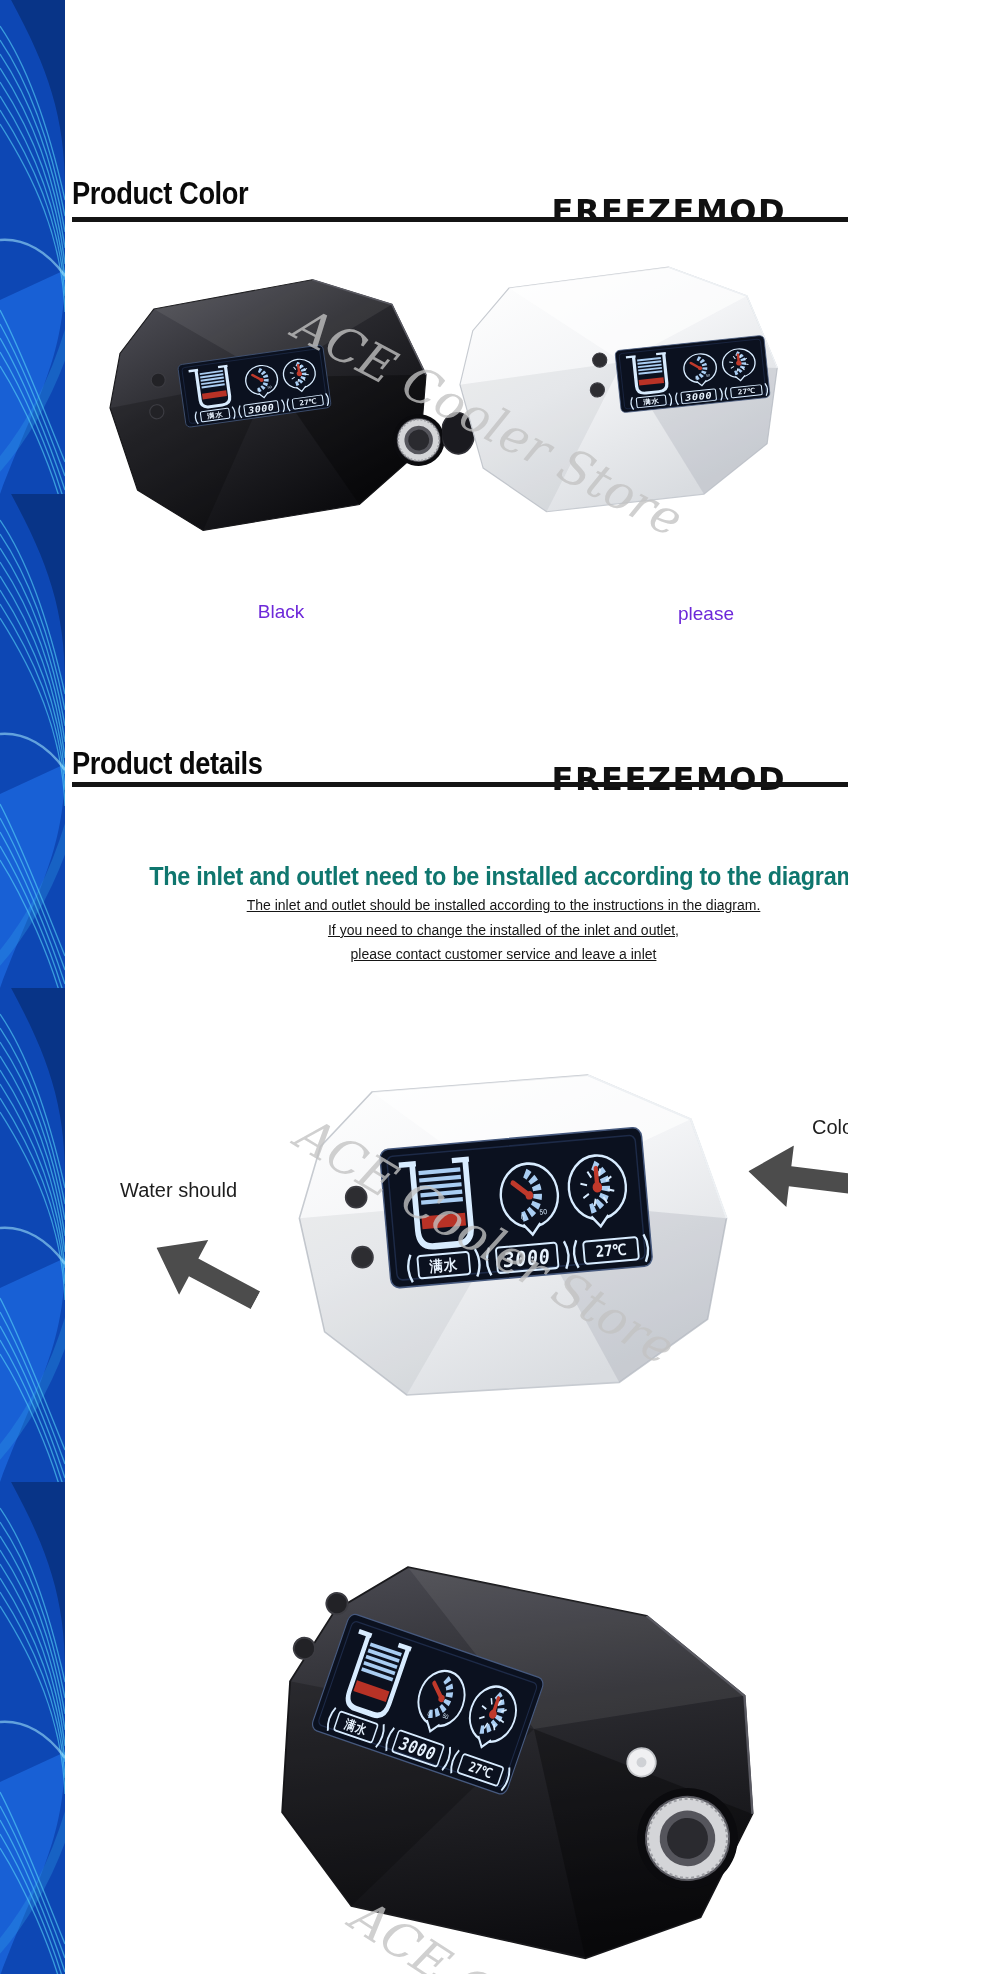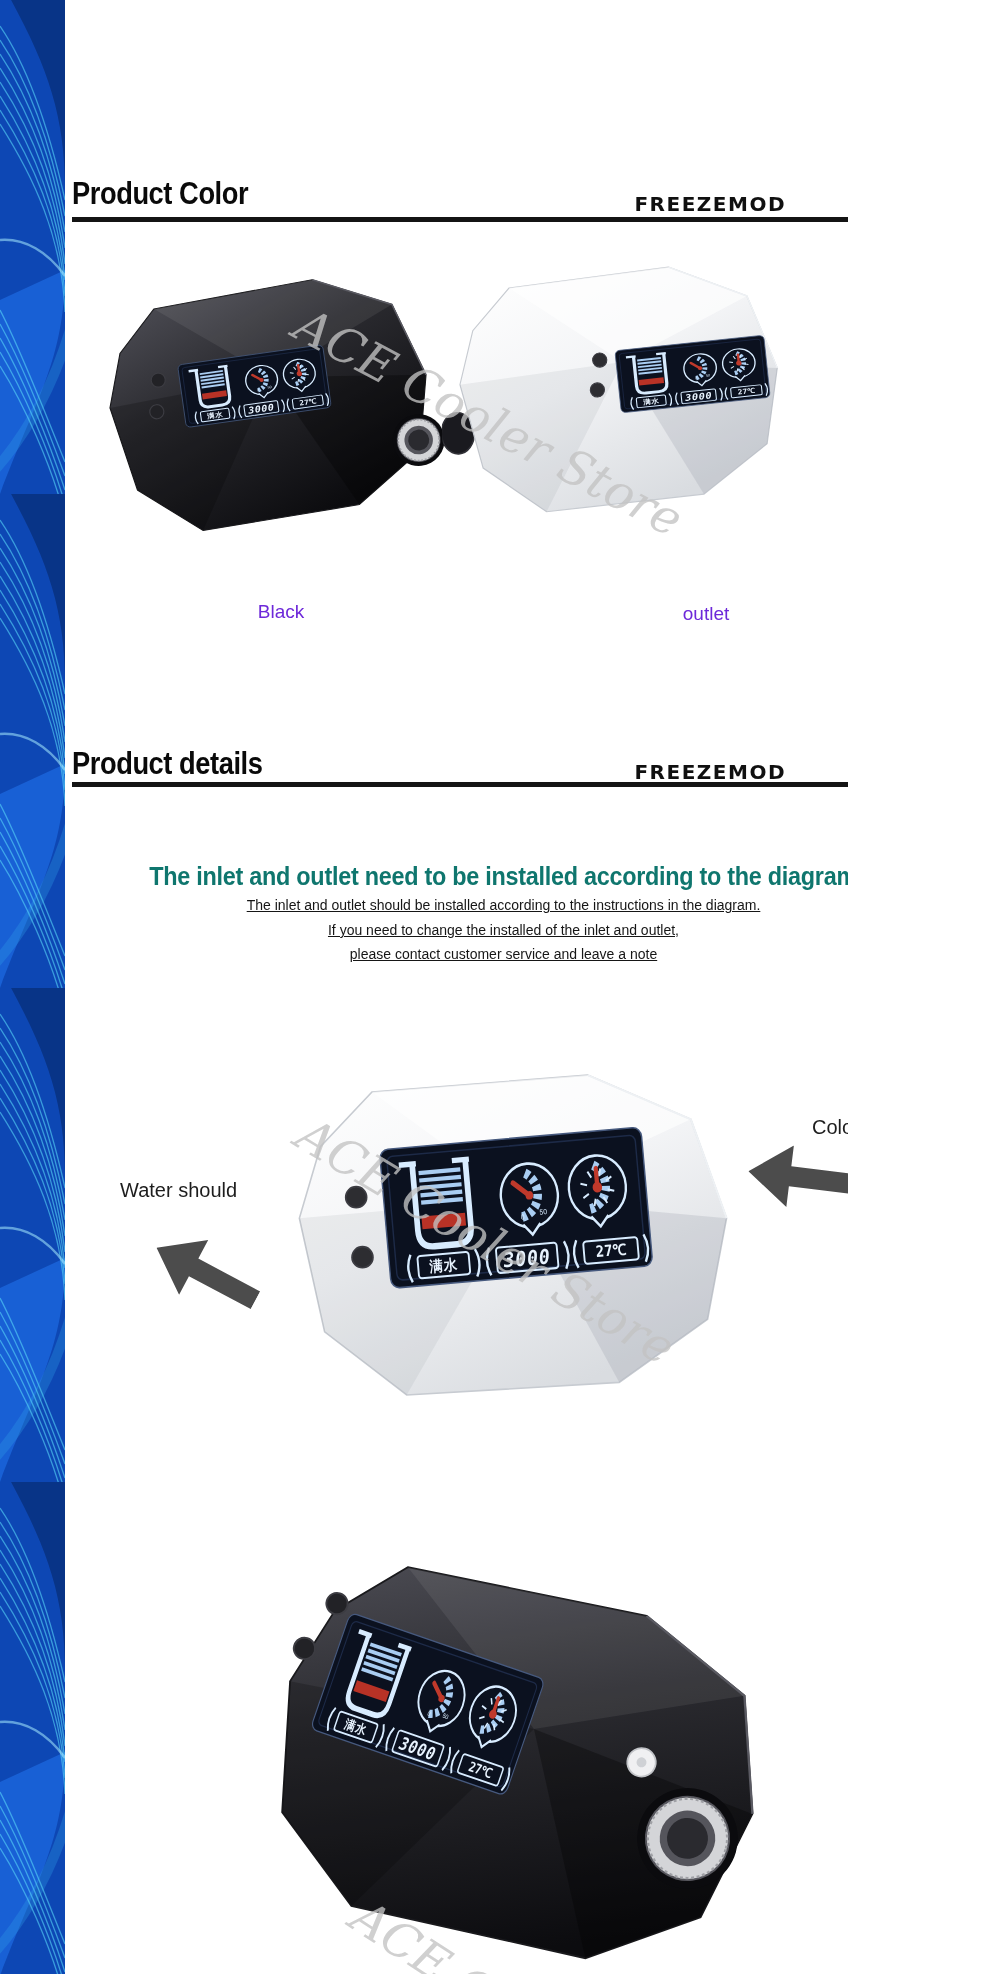--- a/index.html
+++ b/index.html
@@ -2,21 +2,21 @@
 <html><head>
 <meta charset="utf-8">
 <style>
   html,body{margin:0;padding:0;background:#ffffff;}
   .page{position:relative;width:848px;height:1974px;background:#ffffff;overflow:hidden;
         font-family:"Liberation Sans",sans-serif;}
   .side{position:absolute;top:0;display:block;}
   .sec-title{position:absolute;font-size:31px;font-weight:bold;color:#0a0a0a;white-space:nowrap;margin:0;}
   .cond{display:inline-block;transform:scaleX(0.88);transform-origin:0 50%;letter-spacing:-0.5px;}
   .condc{display:inline-block;transform:scaleX(0.9);transform-origin:50% 50%;letter-spacing:-0.3px;}
-  .brand{position:absolute;right:62px;font-size:20px;font-weight:800;color:#101010;
+  .brand{position:absolute;right:62px;font-size:32px;font-weight:800;color:#101010;
          letter-spacing:1.5px;font-family:"DejaVu Sans",sans-serif;white-space:nowrap;}
   .rule{position:absolute;left:72px;width:868px;height:5px;background:#141414;}
   .clabel{position:absolute;width:120px;text-align:center;font-size:19px;color:#6d28d9;}
   .head3{position:absolute;left:65px;width:877px;text-align:center;font-size:26px;font-weight:bold;color:#0f766e;margin:0;}
   .iline{position:absolute;left:65px;width:877px;text-align:center;font-size:14px;color:#161616;text-decoration:underline;}
   .wm{position:absolute;font-family:"DejaVu Serif",serif;font-style:italic;font-size:48px;
       color:#c3c3c3;opacity:0.78;white-space:nowrap;transform-origin:0 0;}
   .dlabel{position:absolute;font-size:20px;color:#1d1d1d;white-space:nowrap;}
   .arrow{position:absolute;}
   .dev{position:absolute;}
@@ -211,36 +211,36 @@
     <text x="142" y="117.5" font-size="19" font-weight="bold" font-style="italic" letter-spacing="1" text-anchor="middle" font-family="DejaVu Sans Mono, monospace" fill="#e9f4ff">3000</text>
     <text x="230.5" y="115.5" font-size="14.5" font-weight="bold" text-anchor="middle" font-family="DejaVu Sans Mono, monospace" fill="#e9f4ff">27℃</text>
   </g>
         <circle cx="206" cy="128" r="9" fill="#2d2d31" stroke="#3c3c42" stroke-width="1.5"></circle>
         <circle cx="201" cy="166" r="9" fill="#2d2d31" stroke="#3c3c42" stroke-width="1.5"></circle>
       </svg>
 
     <div class="wm" style="left:312px;top:296px;transform:rotate(28deg);">ACE Cooler Store</div>
 
     <div class="clabel" style="left:221px;top:601px;">Black</div>
-    <div class="clabel" style="left:646px;top:603px;">outlet</div>
+    <div class="clabel" style="left:646px;top:603px;">please</div>
   </section>
 
   <section>
     <h2 class="sec-title" style="left:72px;top:746px;">
       <span class="cond">Product details</span>
     </h2>
     <div class="brand" style="top:760px;">FREEZEMOD</div>
     <div class="rule" style="top:782px;"></div>
 
     <h3 class="head3" style="top:861px;">
       <span class="condc">The inlet and outlet need to be installed according to the diagram</span>
     </h3>
     <div class="iline" style="top:897px;">The inlet and outlet should be installed according to the instructions in the diagram.</div>
     <div class="iline" style="top:922px;">If you need to change the installed of the inlet and outlet,</div>
-    <div class="iline" style="top:946px;">please contact customer service and leave a note</div>
+    <div class="iline" style="top:946px;">please contact customer service and leave a inlet</div>
 
     <svg class="dev" style="left:272px;top:1056px;transform:rotate(0deg);" width="484" height="356" viewBox="0 0 460 330">
     <defs>
           <linearGradient id="dev-middle-g" x1="0" y1="0" x2="0.6" y2="1">
             <stop offset="0" stop-color="#ffffff"></stop>
             <stop offset="0.5" stop-color="#f3f4f6"></stop>
             <stop offset="1" stop-color="#d9dce0"></stop>
           </linearGradient>
         </defs>
         <polygon points="95,30 300,14 398,56 432,150 414,246 330,306 128,318 50,258 26,150 46,82" fill="url(#dev-middle-g)" stroke="#c7cbd1" stroke-width="1.5"></polygon>

